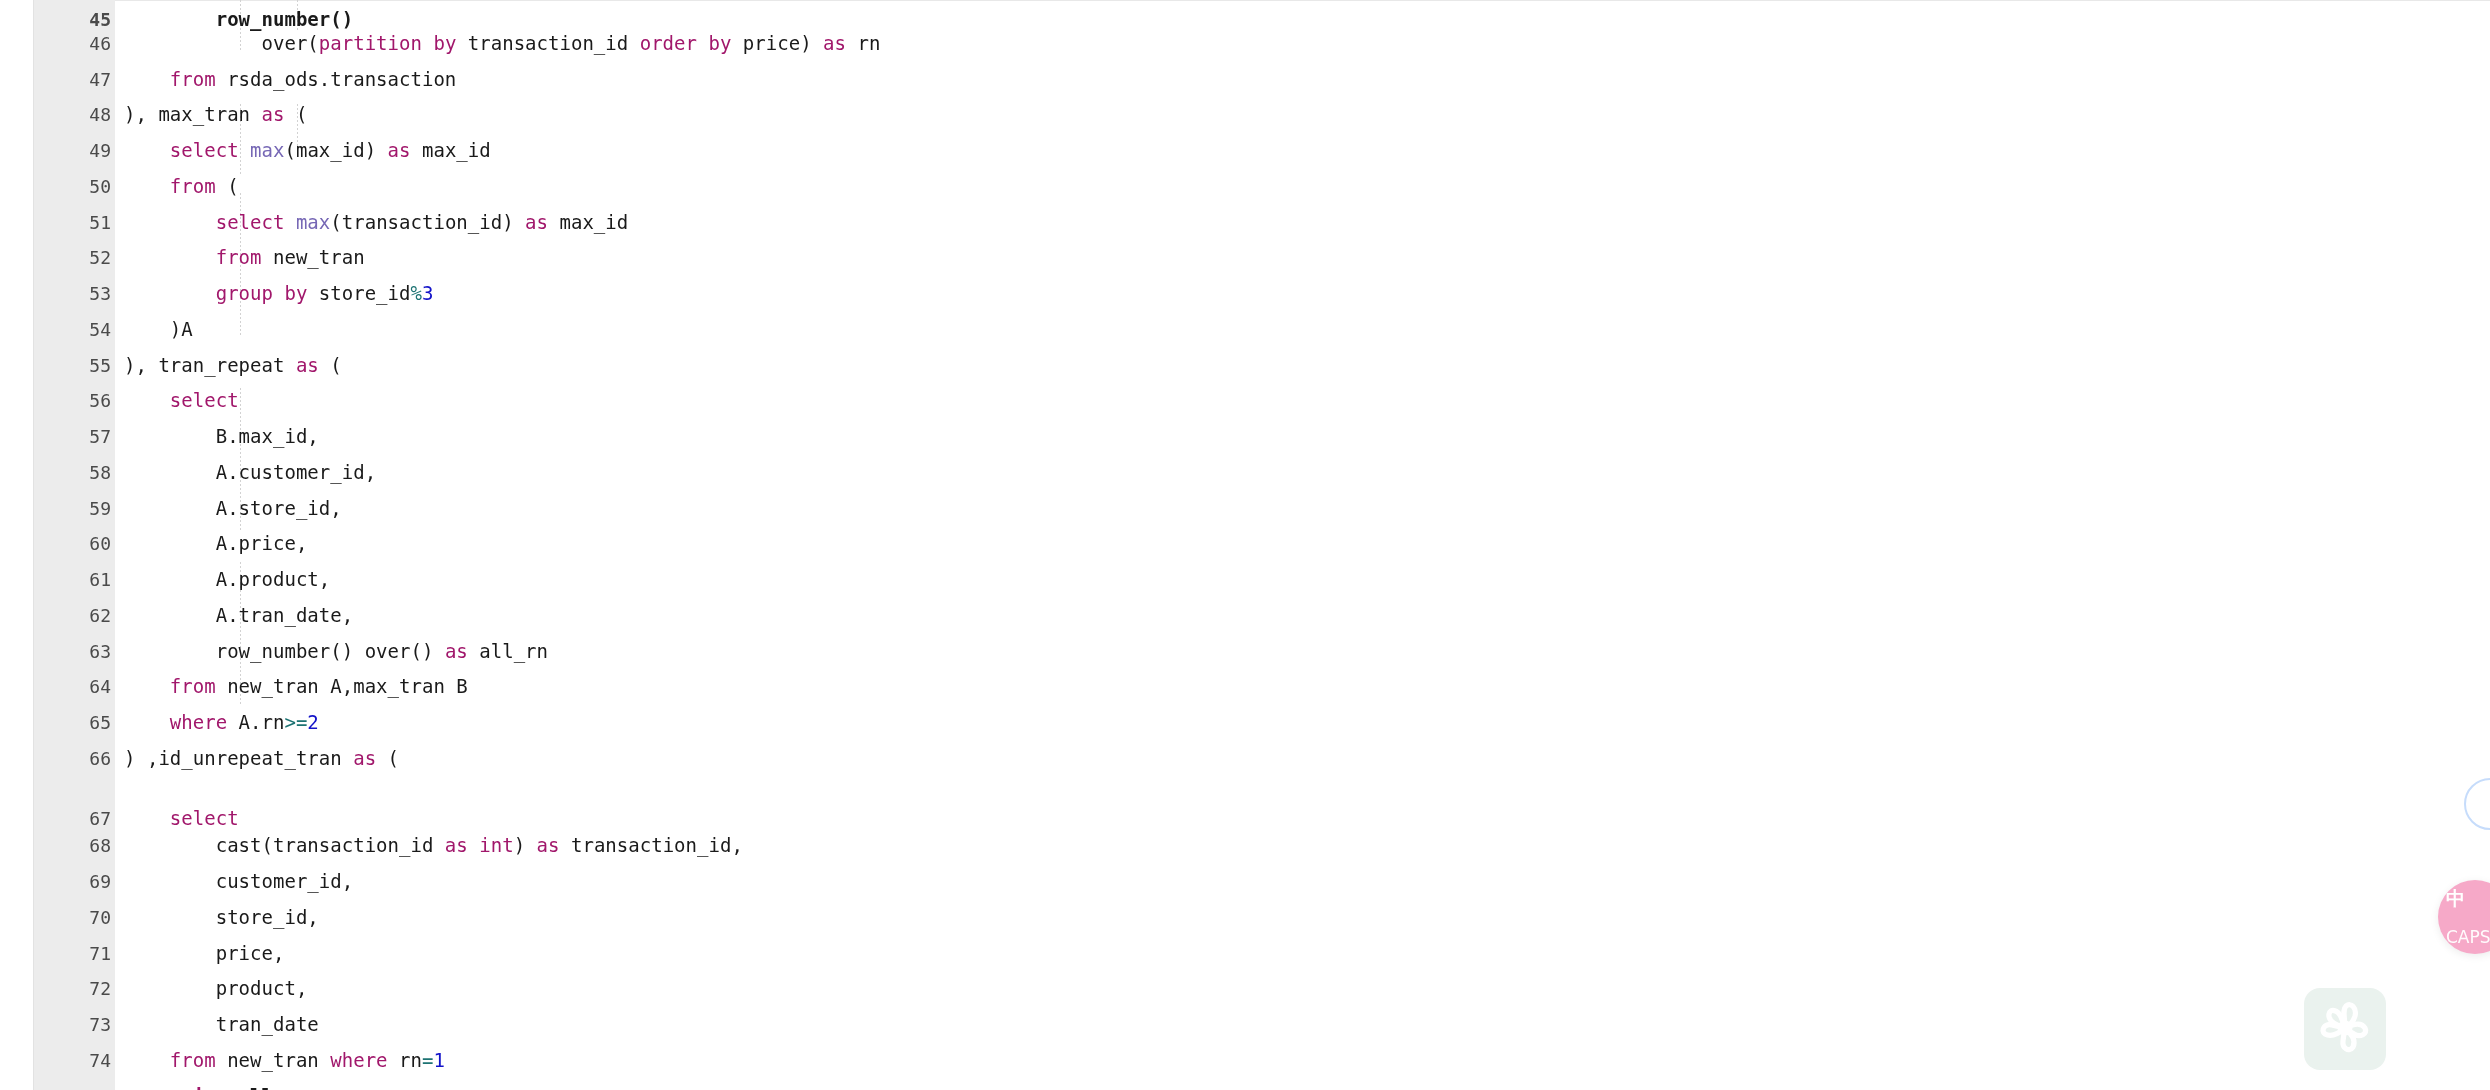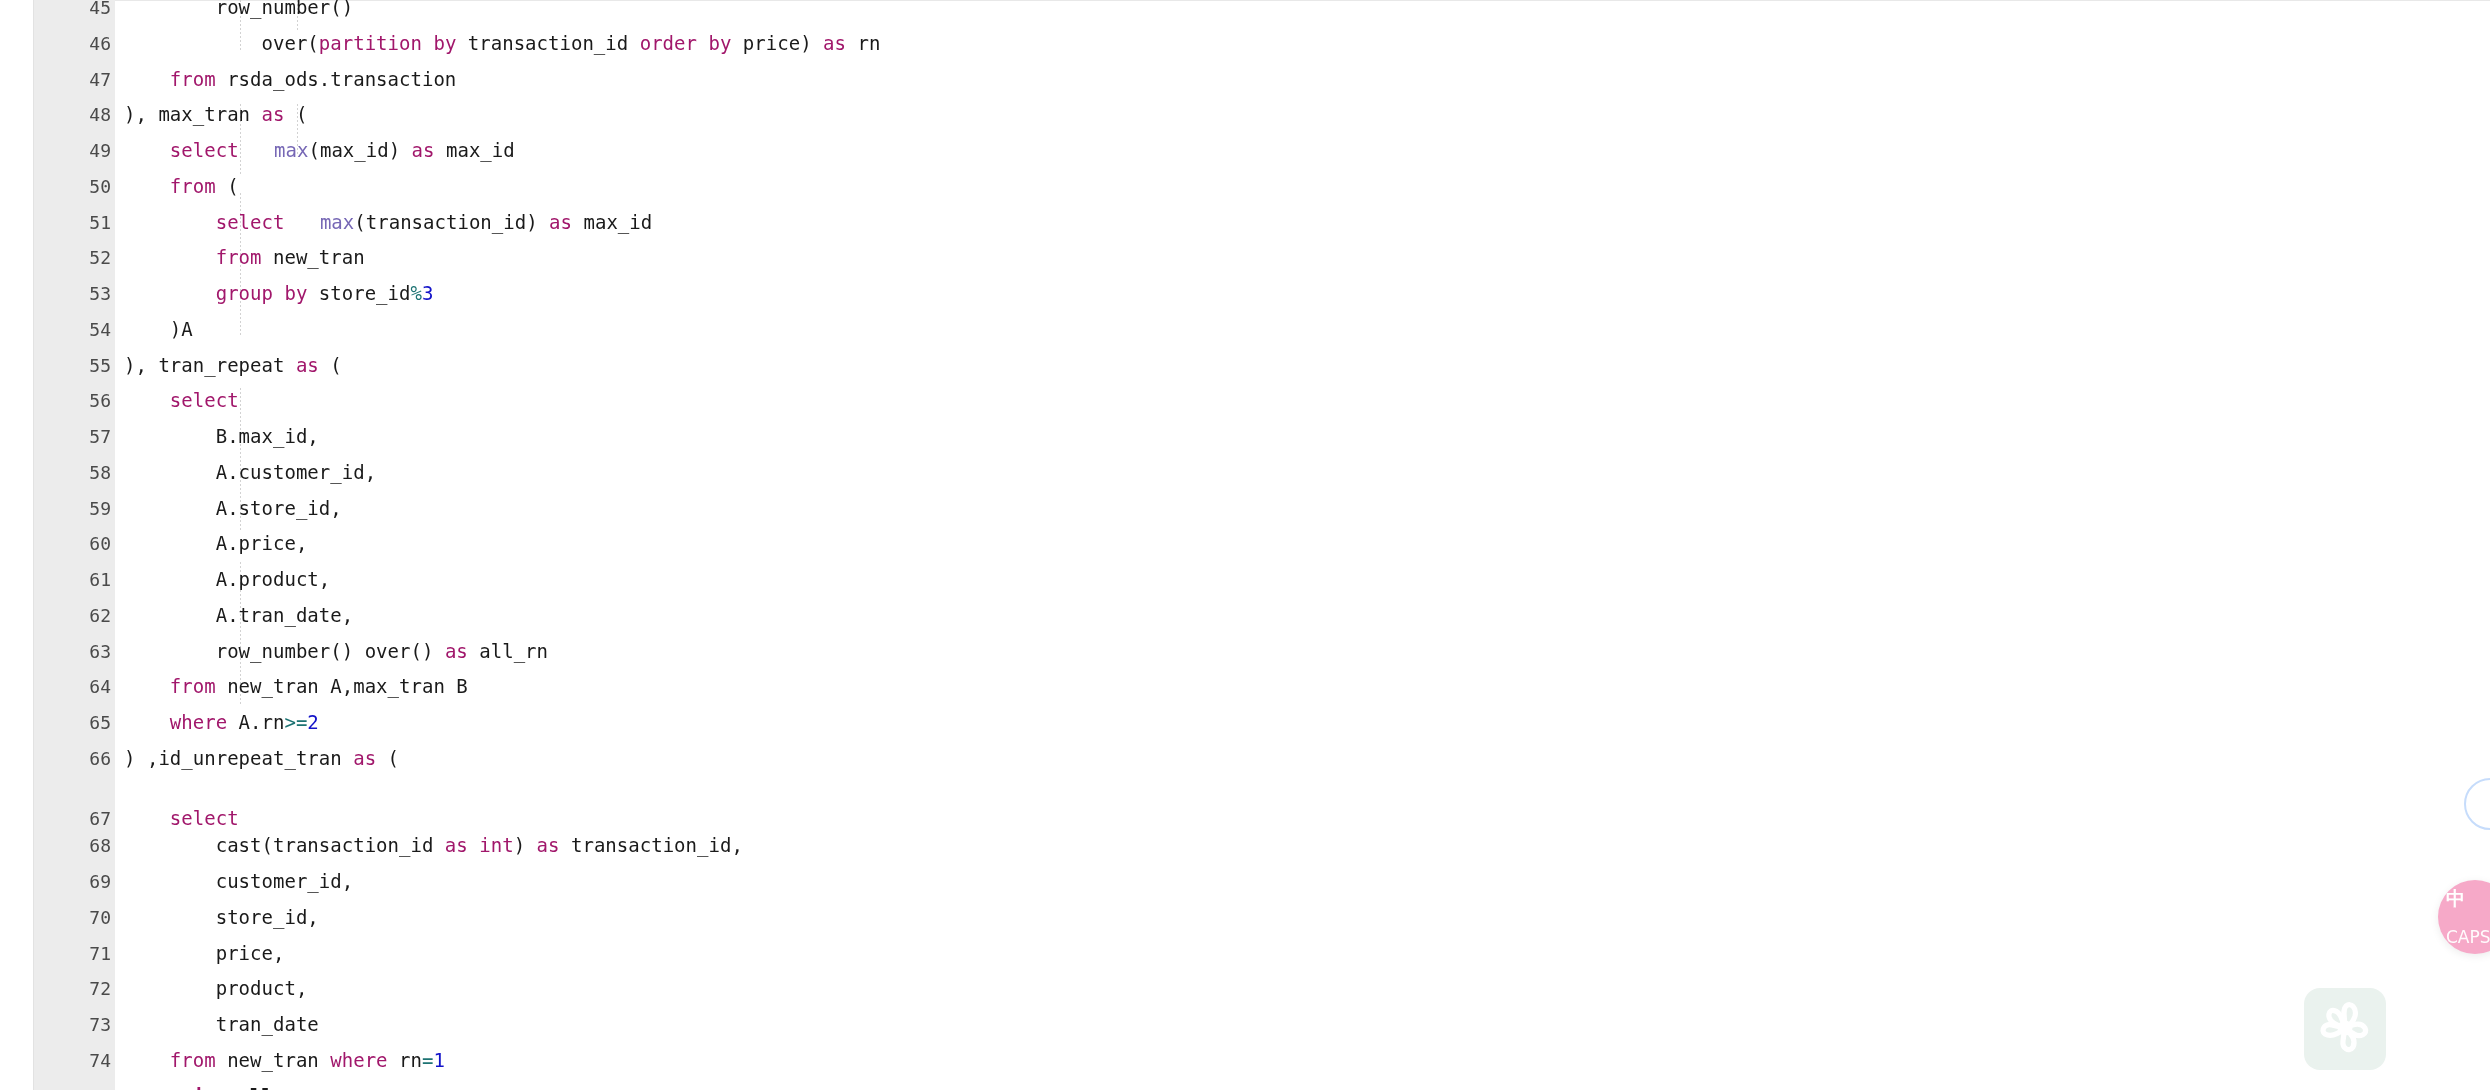--- a/index.html
+++ b/index.html
@@ -78,21 +78,21 @@
     left: 124px;
     color: #1a1a1a;
     font-size: 19px;
     font-family: "DejaVu Sans Mono", monospace;
     white-space: pre;
     letter-spacing: 0.02px;
   }
 
   
   .k  { color: #a1176b; }              
-  .fn { color: #7667b5; margin-left: 24px; }              
+  .fn { color: #7667b5; }              
   .num{ color: #1313c9; }              
   .op { color: #1d7373; }              
   .id { color: #1a1a1a; }              
   .pn { color: #1a1a1a; }              
 
   
   .guide {
     position: absolute;
     width: 1px;
     background-image: linear-gradient(to bottom,
@@ -180,21 +180,21 @@
       <div class="guide" style="left: 240px; top: 0px; height: 50px;"></div>
       <div class="guide" style="left: 297px; top: 0px; height: 32px;"></div>
       <div class="guide" style="left: 240px; top: 104px; height: 70px;"></div>
       <div class="guide" style="left: 297px; top: 104px; height: 52px;"></div>
       <div class="guide" style="left: 240px; top: 193px; height: 143px;"></div>
       <div class="guide" style="left: 240px; top: 388px; height: 143px;"></div>
       <div class="guide" style="left: 240px; top: 562px; height: 143px;"></div>
     </div>
 
   <div class="code-area" id="code-area">
-      <div class="line" style="top: 0px;"><span class="ln">45</span><span class="code"><span class="pn">        </span><span class="id">row_number</span><span class="pn">()</span></span></div>
+      <div class="line" style="top: 12px; font-weight: bold;"><span class="ln">45</span><span class="code"><span class="pn">        </span><span class="id">row_number</span><span class="pn">()</span></span></div>
       <div class="line" style="top: 17.88px;"><span class="ln">46</span><span class="code"><span class="pn">            </span><span class="id">over</span><span class="pn">(</span><span class="k">partition</span><span class="pn"> </span><span class="k">by</span><span class="id"> transaction_id </span><span class="k">order</span><span class="pn"> </span><span class="k">by</span><span class="id"> price</span><span class="pn">)</span><span class="pn"> </span><span class="k">as</span><span class="id"> rn</span></span></div>
       <div class="line" style="top: 35.76px; padding-left: 16px;"><span class="ln">47</span><span class="code"><span class="pn">    </span><span class="k">from</span><span class="id"> rsda_ods.transaction</span></span></div>
       <div class="line" style="top: 53.64px;"><span class="ln">48</span><span class="code"><span class="id">), max_tran </span><span class="k">as</span><span class="pn"> (</span></span></div>
       <div class="line" style="top: 71.52px;"><span class="ln">49</span><span class="code"><span class="pn">    </span><span class="k">select</span><span class="pn"> </span><span class="fn">max</span><span class="id">(max_id)</span><span class="pn"> </span><span class="k">as</span><span class="id"> max_id</span></span></div>
       <div class="line" style="top: 89.4px;"><span class="ln">50</span><span class="code"><span class="pn">    </span><span class="k">from</span><span class="pn"> (</span></span></div>
       <div class="line" style="top: 107.28px;"><span class="ln">51</span><span class="code"><span class="pn">        </span><span class="k">select</span><span class="pn"> </span><span class="fn">max</span><span class="id">(transaction_id)</span><span class="pn"> </span><span class="k">as</span><span class="id"> max_id</span></span></div>
       <div class="line" style="top: 125.16px;"><span class="ln">52</span><span class="code"><span class="pn">        </span><span class="k">from</span><span class="id"> new_tran</span></span></div>
       <div class="line" style="top: 143.04px;"><span class="ln">53</span><span class="code"><span class="pn">        </span><span class="k">group</span><span class="pn"> </span><span class="k">by</span><span class="id"> store_id</span><span class="op">%</span><span class="num">3</span></span></div>
       <div class="line" style="top: 160.92px;"><span class="ln">54</span><span class="code"><span class="id">    )A</span></span></div>
       <div class="line" style="top: 178.8px;"><span class="ln">55</span><span class="code"><span class="id">), tran_repeat </span><span class="k">as</span><span class="pn"> (</span></span></div>

